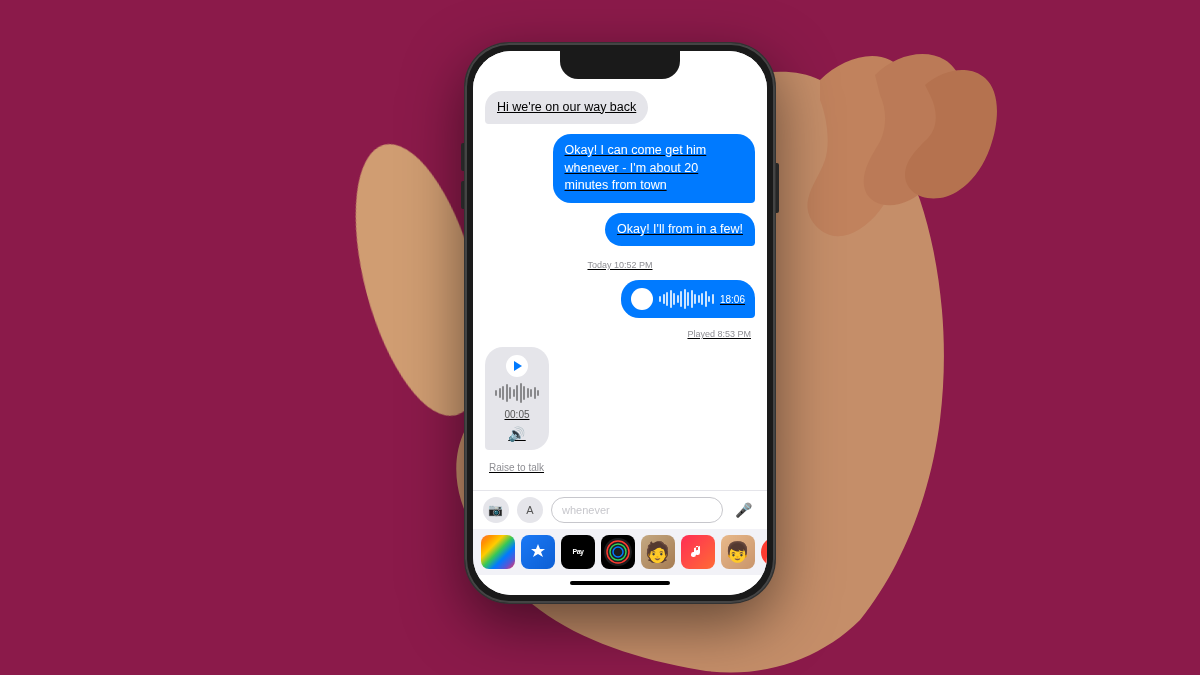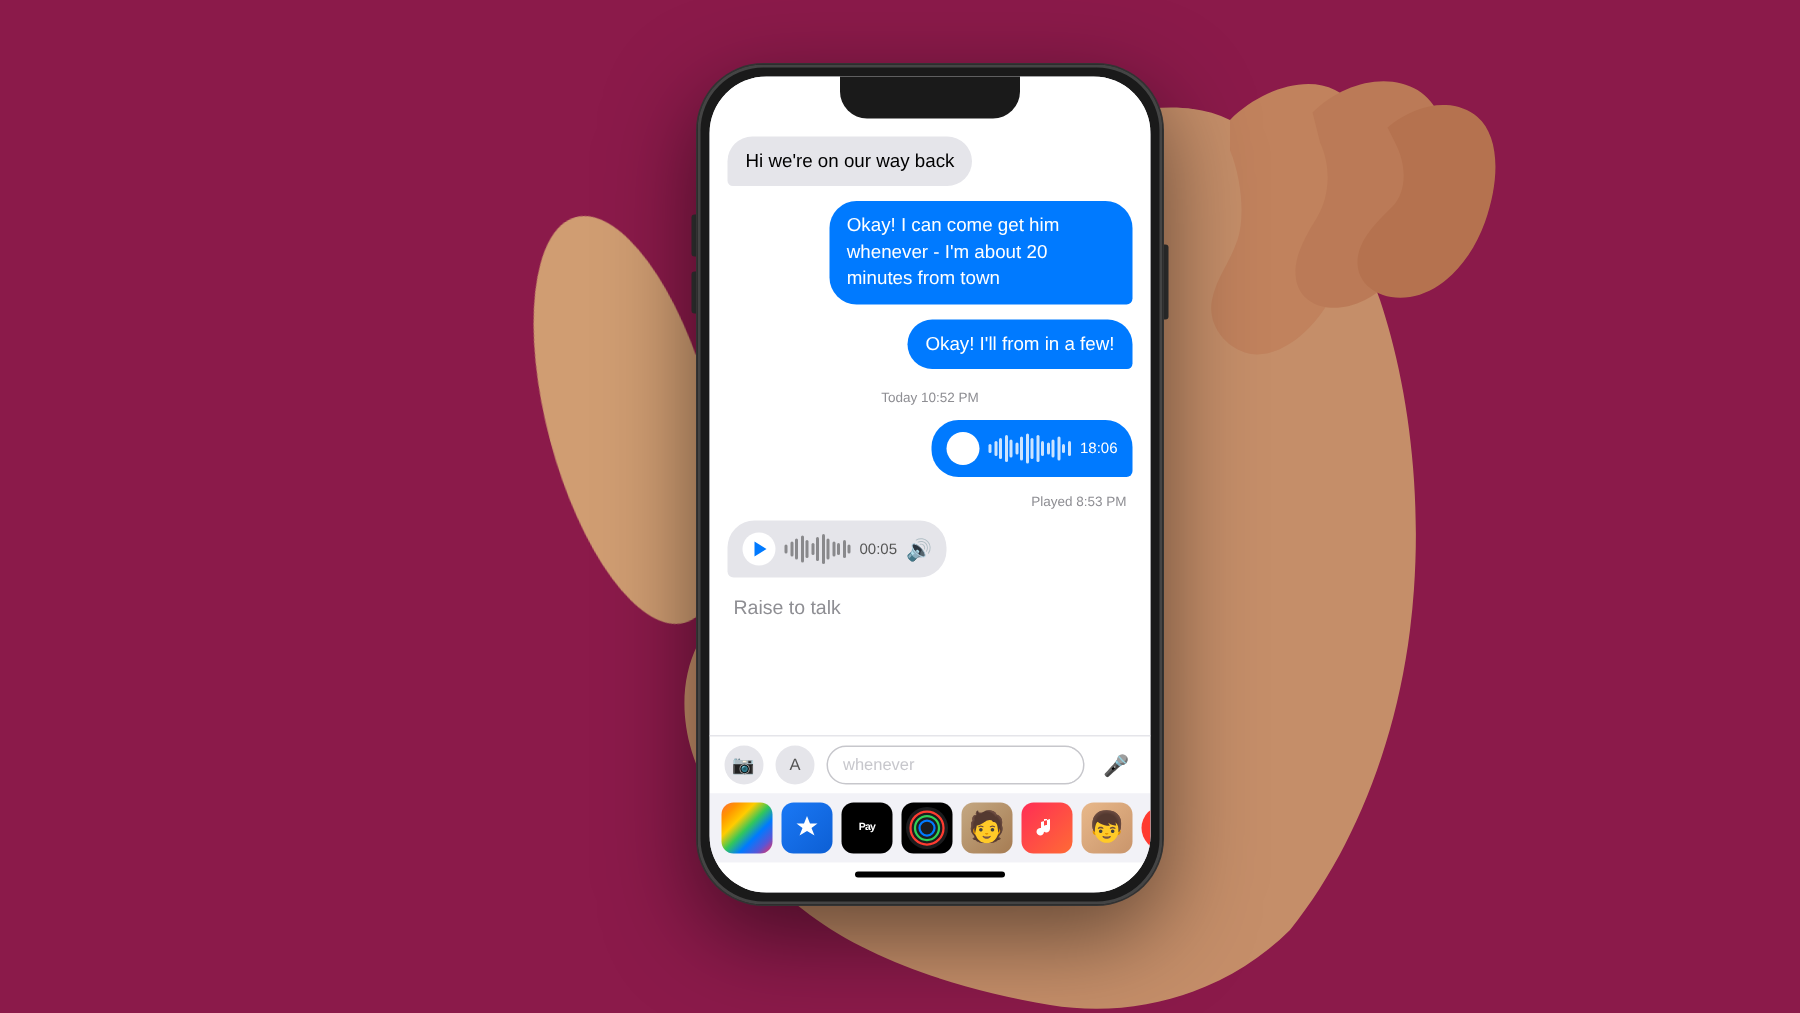--- a/index.html
+++ b/index.html
@@ -85,20 +85,21 @@
 
     
     .messages-area {
       flex: 1;
       background: white;
       padding: 40px 12px 10px;
       overflow: hidden;
       display: flex;
       flex-direction: column;
       gap: 8px;
+      text-decoration: underline;
     }
 
     
     .bubble-row {
       display: flex;
       margin-bottom: 2px;
     }
 
     .bubble-row.incoming {
       justify-content: flex-start;
@@ -151,20 +152,21 @@
 
     .audio-bubble-in {
       background: #e5e5ea;
       border-radius: 18px;
       border-bottom-left-radius: 4px;
       padding: 8px 10px;
       display: flex;
       align-items: center;
       gap: 6px;
       max-width: 80%;
+      flex-direction: column;
     }
 
     .play-btn {
       width: 22px;
       height: 22px;
       background: white;
       border-radius: 50%;
       display: flex;
       align-items: center;
       justify-content: center;
@@ -214,21 +216,21 @@
     .played-label {
       text-align: right;
       font-size: 9px;
       color: #8e8e93;
       margin-top: 1px;
       padding-right: 4px;
     }
 
     .raise-to-talk {
       text-align: left;
-      font-size: 13px;
+      font-size: 10px;
       color: #8e8e93;
       margin-top: 2px;
       padding-left: 4px;
     }
 
     
     .speaker-icon {
       color: #007aff;
       font-size: 14px;
     }

